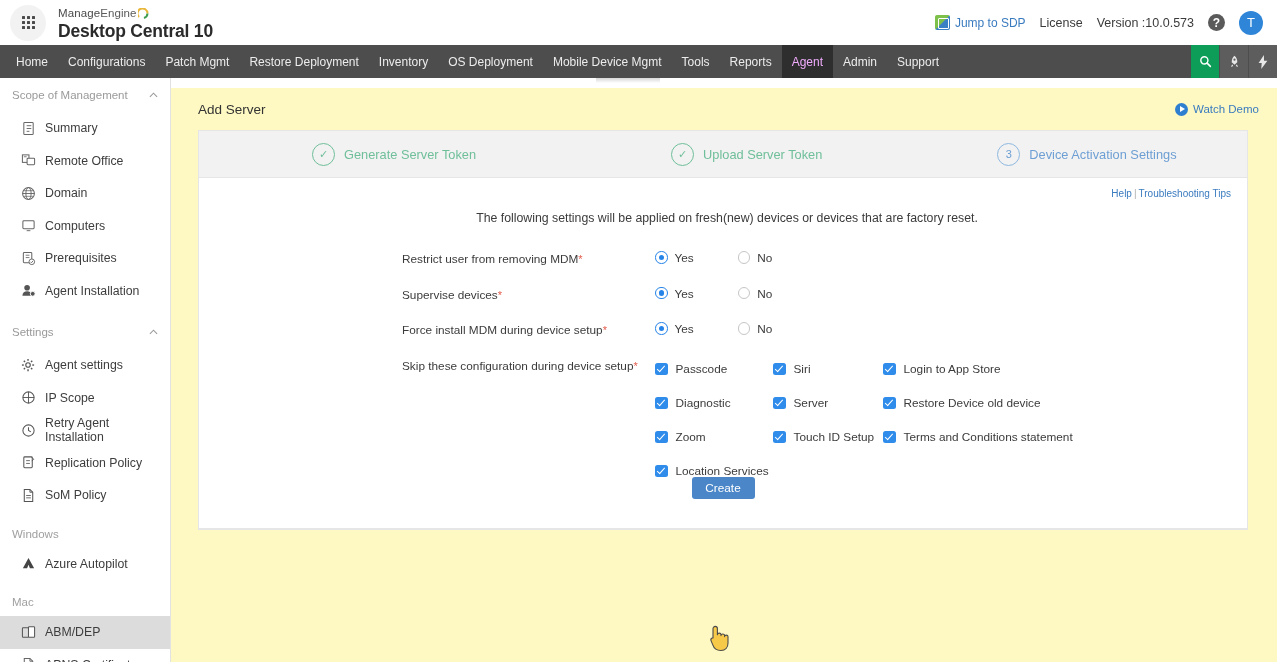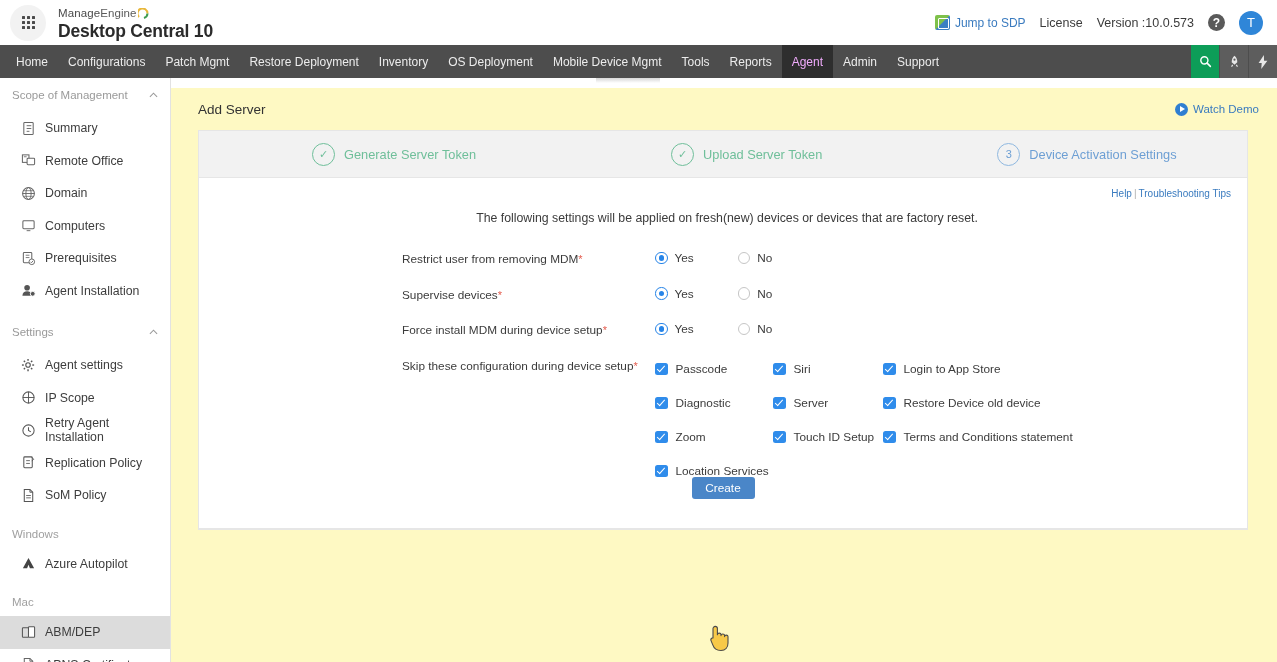--- a/index.html
+++ b/index.html
@@ -144,21 +144,21 @@
   .intro {
     text-align: center; font-size: 12.3px; color: #3b3b3b; margin-top: 12px;
     padding-left: 8px;
   }
 
   .form { margin-top: 26px; padding-left: 203px; }
   .frow { display: flex; align-items: flex-start; margin-bottom: 20.5px; }
   .flabel { width: 253px; font-size: 11.8px; color: #3b3b3b; padding-top: 1px; }
   .req { color: #e45b4d; font-size: 11px; }
   .radios { display: flex; align-items: center; }
-  .radio { display: flex; align-items: center; gap: 7px; cursor: pointer; }
+  .radio { display: flex; gap: 7px; cursor: pointer; }
   .radio + .radio { margin-left: 44px; }
   .rdot {
     width: 12.5px; height: 12.5px; border-radius: 50%; border: 1.3px solid #c6c6c6;
     background: #fff; display: flex; align-items: center; justify-content: center; flex: 0 0 12.5px;
   }
   .radio.on .rdot { border-color: #2684e8; }
   .radio.on .rdot::after { content:""; width: 5.5px; height: 5.5px; border-radius: 50%; background: #2684e8; }
   .rtext { font-size: 11.8px; color: #3b3b3b; }
 
   .cbcols { display: flex; }

